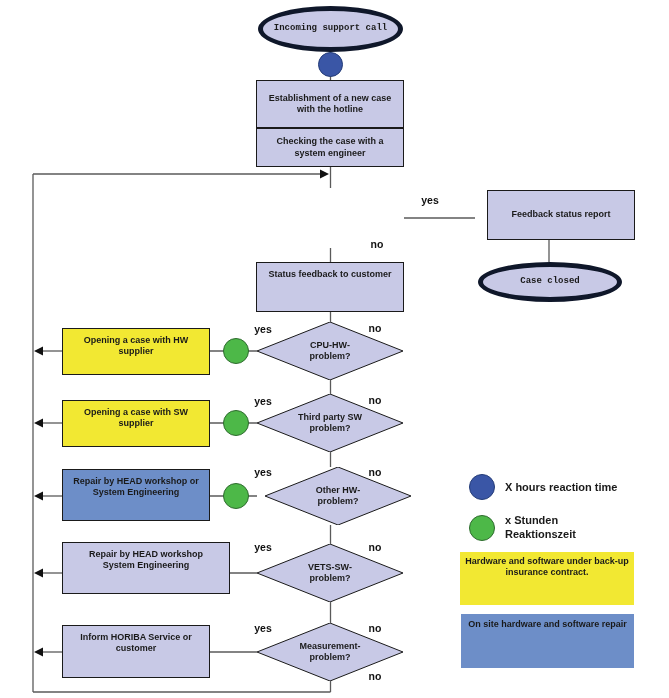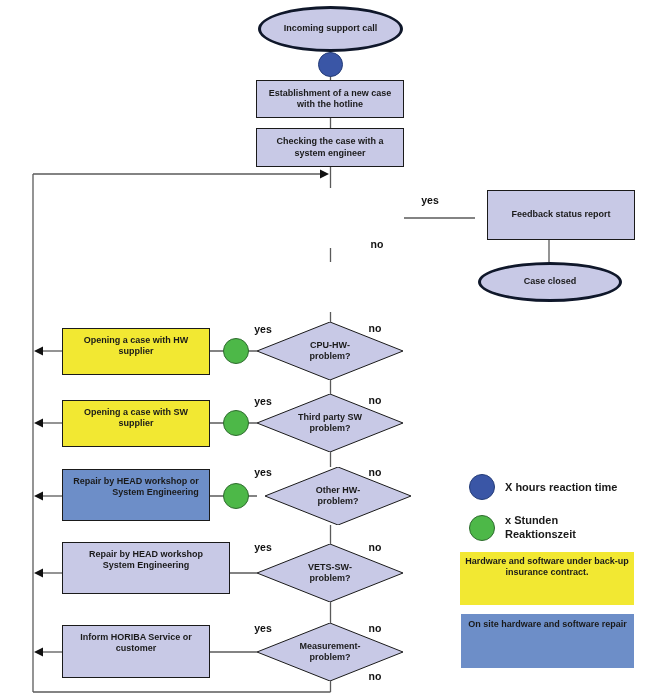--- a/index.html
+++ b/index.html
@@ -12,24 +12,24 @@
   .wires polygon{fill:#111111;}
   .node{
     position:absolute;box-sizing:border-box;display:flex;align-items:center;
     justify-content:center;text-align:center;color:var(--text);
     font-weight:bold;z-index:2;
   }
   .label{white-space:pre-line;line-height:1.25;}
   .rect{border:1px solid #1a1a1a;background:var(--lavender);font-size:9px;}
   .top-text{align-items:flex-start;padding-top:6px;}
   .fill-yellow{background:var(--yellow);}
-  .fill-blue{background:var(--medium_blue);text-align:right;}
+  .fill-blue{background:var(--medium_blue);}
   .fill-lavender{background:var(--lavender);}
   .fill-orange{background:var(--orange);}
-  .ellipse{border:3px solid #0f172a;border-radius:50%;background:var(--lavender);font-size:9px;}
+  .ellipse{border:5px solid #0f172a;border-radius:50%;background:var(--lavender);font-size:9px;font-family:Liberation Mono, monospace;}
   .dot{position:absolute;border-radius:50%;box-sizing:border-box;z-index:3;}
   .dot-blue{background:var(--royal_blue);border:1px solid #243c78;}
   .dot-green{background:var(--green);border:1px solid #2e6b2e;}
   .diamond{position:absolute;z-index:2;}
   .diamond svg{position:absolute;left:0;top:0;width:100%;height:100%;}
   .diamond polygon{fill:var(--lavender);stroke:#1a1a1a;stroke-width:1;}
   .diamond .dlabel{
     position:absolute;left:0;top:0;right:0;bottom:0;display:flex;align-items:center;
     justify-content:center;text-align:center;font-size:9px;font-weight:bold;
     color:var(--text);line-height:1.25;white-space:pre-line;
@@ -86,41 +86,44 @@
     <line x1="62" y1="652" x2="43" y2="652"></line>
     <polygon points="34,652 43,647.5 43,656.5"></polygon>
   </svg>
 
   <div class="node ellipse" style="left:258px;top:6px;width:145px;height:46px;">
     <span class="label">Incoming support call</span>
   </div>
 
   <div class="dot dot-blue" style="left:318px;top:52px;width:25px;height:25px;"></div>
 
-  <div class="node rect" style="left:256px;top:80px;width:148px;height:38px;">
+  <div class="node rect" style="left:256px;top:80px;width:148px;height:48px;">
     <span class="label">Establishment of a new case
 with the hotline</span>
   </div>
 
   <div class="node rect" style="left:256px;top:128px;width:148px;height:39px;">
     <span class="label">Checking the case with a
 system engineer</span>
   </div>
 
   <div class="tag" style="left:410px;top:194px;">yes</div>
   <div class="tag" style="left:357px;top:238px;">no</div>
 
   <div class="node rect" style="left:475px;top:190px;width:148px;height:50px;margin-left:12px;">
     <span class="label">Feedback status report</span>
   </div>
 
   <div class="node ellipse fill-orange" style="left:478px;top:262px;width:144px;height:40px;">
     <span class="label">Case closed</span>
   </div>
 
+  <div class="node rect top-text" style="left:256px;top:262px;width:148px;height:50px;">
+    <span class="label">Status feedback to customer</span>
+  </div>
 
   <div class="node rect top-text fill-yellow" style="left:62px;top:328px;width:148px;height:47px;">
     <span class="label">Opening a case with HW
 supplier</span>
   </div>
   <div class="dot dot-green" style="left:223px;top:338px;width:26px;height:26px;"></div>
   <div class="diamond" style="left:257px;top:322px;width:146px;height:58px;">
     <svg viewBox="0 0 146 58" preserveAspectRatio="none">
       <polygon points="73,0 146,29 73,58 0,29"></polygon>
     </svg>

